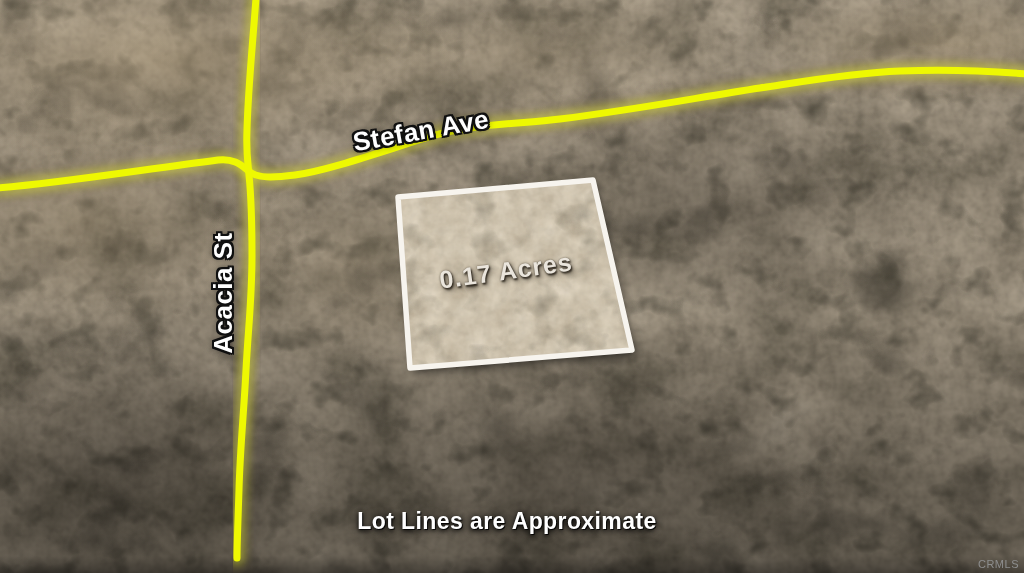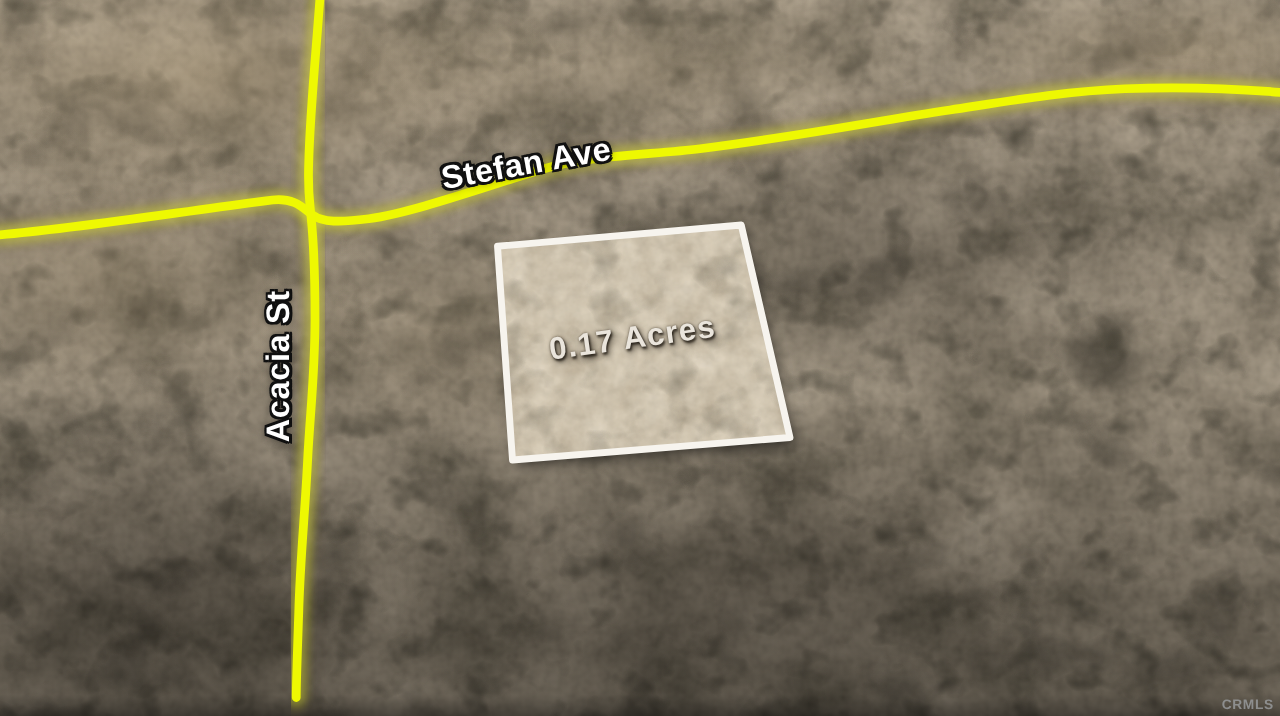--- a/index.html
+++ b/index.html
@@ -64,21 +64,21 @@
     text-shadow:
       0 2px 4px rgba(0,0,0,0.85),
       0 0 8px rgba(0,0,0,0.7),
       1px 1px 0 rgba(0,0,0,0.8);
   }
   #watermark {
     position: absolute;
     right: 5px;
     bottom: 3px;
     font-size: 11px;
-    font-weight: bold;
+    font-weight: normal;
     letter-spacing: 0.5px;
     color: #97999b;
     opacity: 0.85;
     user-select: none;
   }
 </style>
 </head>
 <body>
 
 <div id="stage">
@@ -188,15 +188,16 @@
     </g>
     <polygon points="398,197 593,180 632,350 410,368" fill="none" stroke="#f7f4ee" stroke-width="5.5" stroke-linejoin="round"></polygon>
   </svg>
 
   <div class="map-label" id="label-stefan-ave">Stefan Ave</div>
 
   <div class="map-label" id="label-acacia-st">Acacia St</div>
 
   <div class="map-label" id="label-acres">0.17 Acres</div>
 
+  <div class="map-label" id="label-disclaimer">Lot Lines are Approximate</div>
 
   <div id="watermark">CRMLS</div>
 </div>
 
 </body></html>

